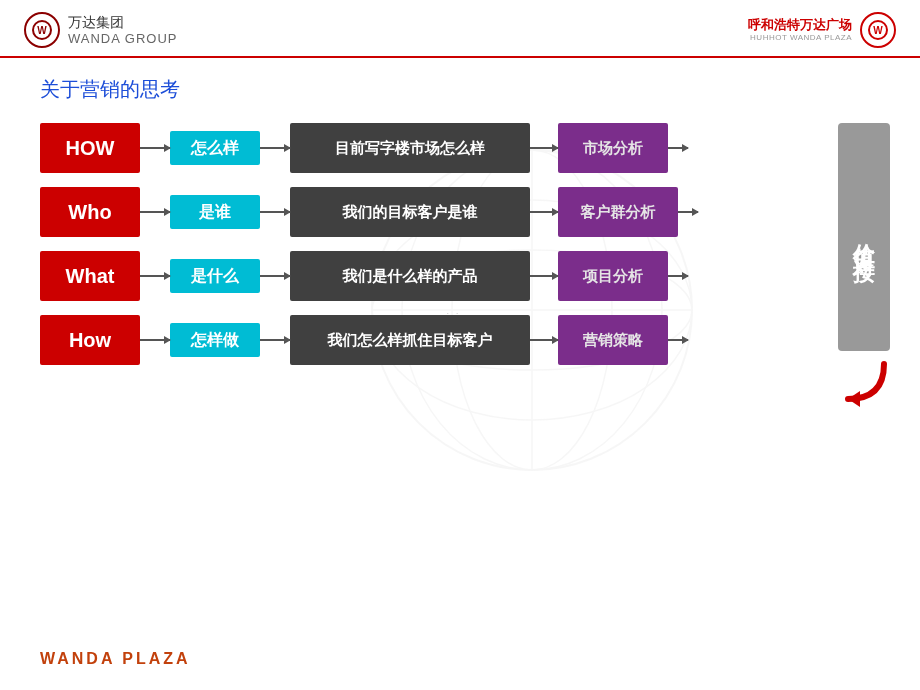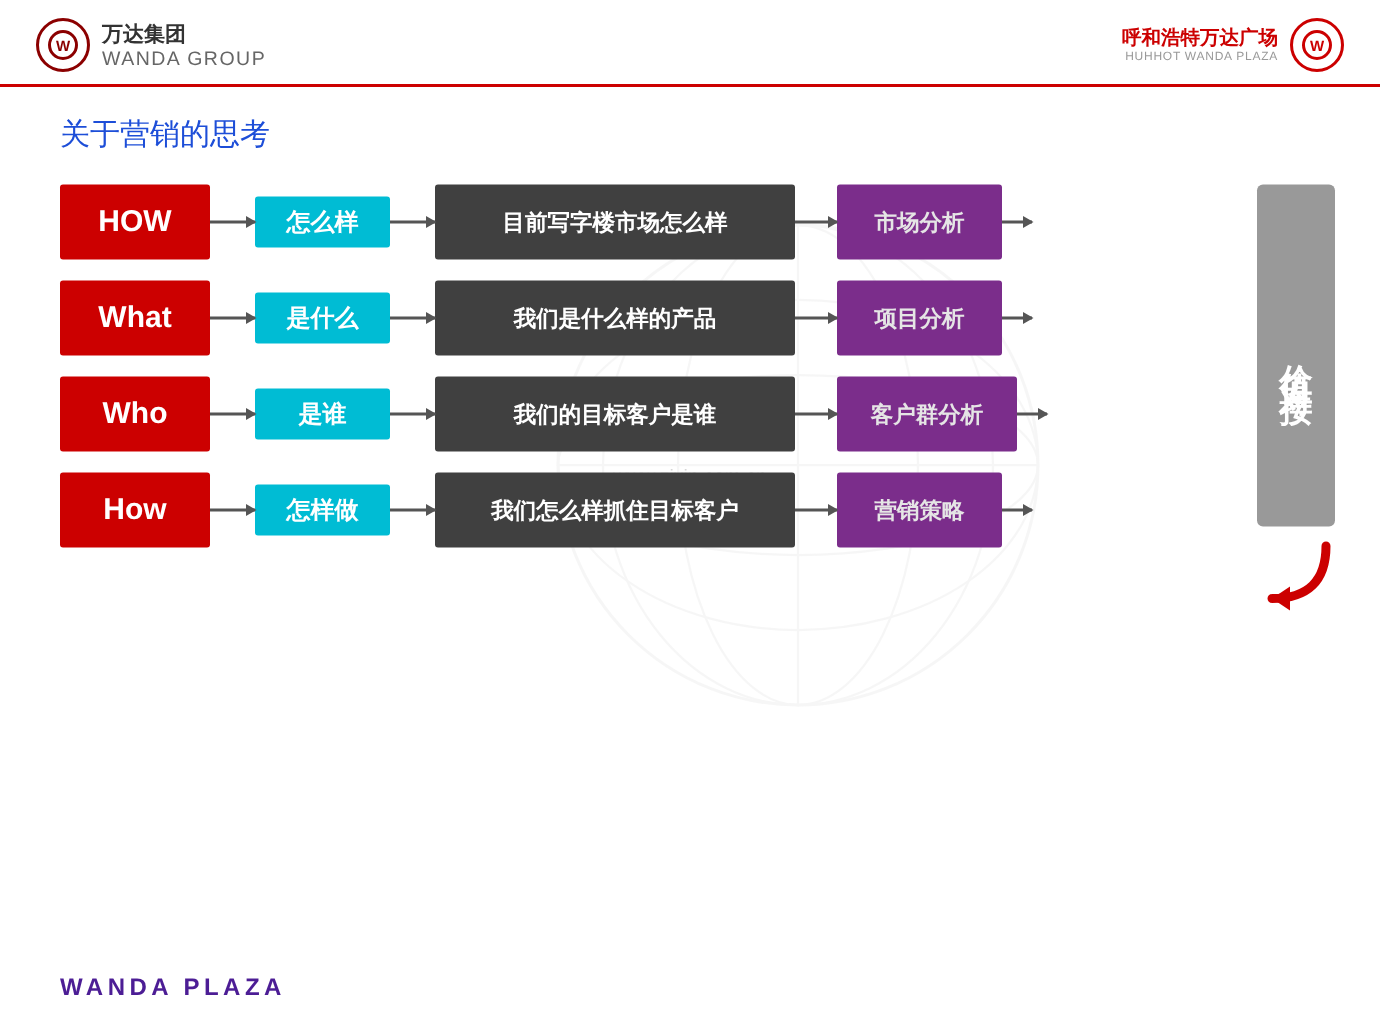--- a/index.html
+++ b/index.html
@@ -41,21 +41,21 @@
     }
 
     .logo-text-left {
       display: flex;
       flex-direction: column;
       line-height: 1.2;
     }
 
     .logo-cn {
       font-size: 14px;
-      font-weight: bold;
+      font-weight: normal;
       color: #333;
     }
 
     .logo-en {
       font-size: 13px;
       color: #666;
       letter-spacing: 1px;
     }
 
     .logo-right {
@@ -268,21 +268,21 @@
       border-bottom: 4px solid transparent;
     }
 
     
     .footer-watermark {
       position: absolute;
       bottom: 22px;
       left: 40px;
       font-size: 16px;
       font-weight: bold;
-      color: #4c1d95;
+      color: #c2410c;
       letter-spacing: 3px;
     }
 
     .diagram-section {
       position: relative;
     }
 
     .rows-container {
       position: relative;
     }
@@ -350,38 +350,38 @@
         <div class="connector"></div>
         <div class="middle-box">怎么样</div>
         <div class="connector2"></div>
         <div class="desc-box">目前写字楼市场怎么样</div>
         <div class="connector3"></div>
         <div class="right-box">市场分析</div>
         <div class="connector4"></div>
       </div>
 
       <div class="diagram-row">
+        <div class="label-box">Who</div>
+        <div class="connector"></div>
+        <div class="middle-box">是谁</div>
+        <div class="connector2"></div>
+        <div class="desc-box">我们的目标客户是谁</div>
+        <div class="connector3"></div>
+        <div class="right-box" style="width:120px;">客户群分析</div>
+        <div class="connector4"></div>
+      </div>
+
+      <div class="diagram-row">
         <div class="label-box">What</div>
         <div class="connector"></div>
         <div class="middle-box">是什么</div>
         <div class="connector2"></div>
         <div class="desc-box">我们是什么样的产品</div>
         <div class="connector3"></div>
         <div class="right-box">项目分析</div>
-        <div class="connector4"></div>
-      </div>
-
-      <div class="diagram-row">
-        <div class="label-box">Who</div>
-        <div class="connector"></div>
-        <div class="middle-box">是谁</div>
-        <div class="connector2"></div>
-        <div class="desc-box">我们的目标客户是谁</div>
-        <div class="connector3"></div>
-        <div class="right-box" style="width:120px;">客户群分析</div>
         <div class="connector4"></div>
       </div>
 
       <div class="diagram-row">
         <div class="label-box">How</div>
         <div class="connector"></div>
         <div class="middle-box">怎样做</div>
         <div class="connector2"></div>
         <div class="desc-box">我们怎么样抓住目标客户</div>
         <div class="connector3"></div>

